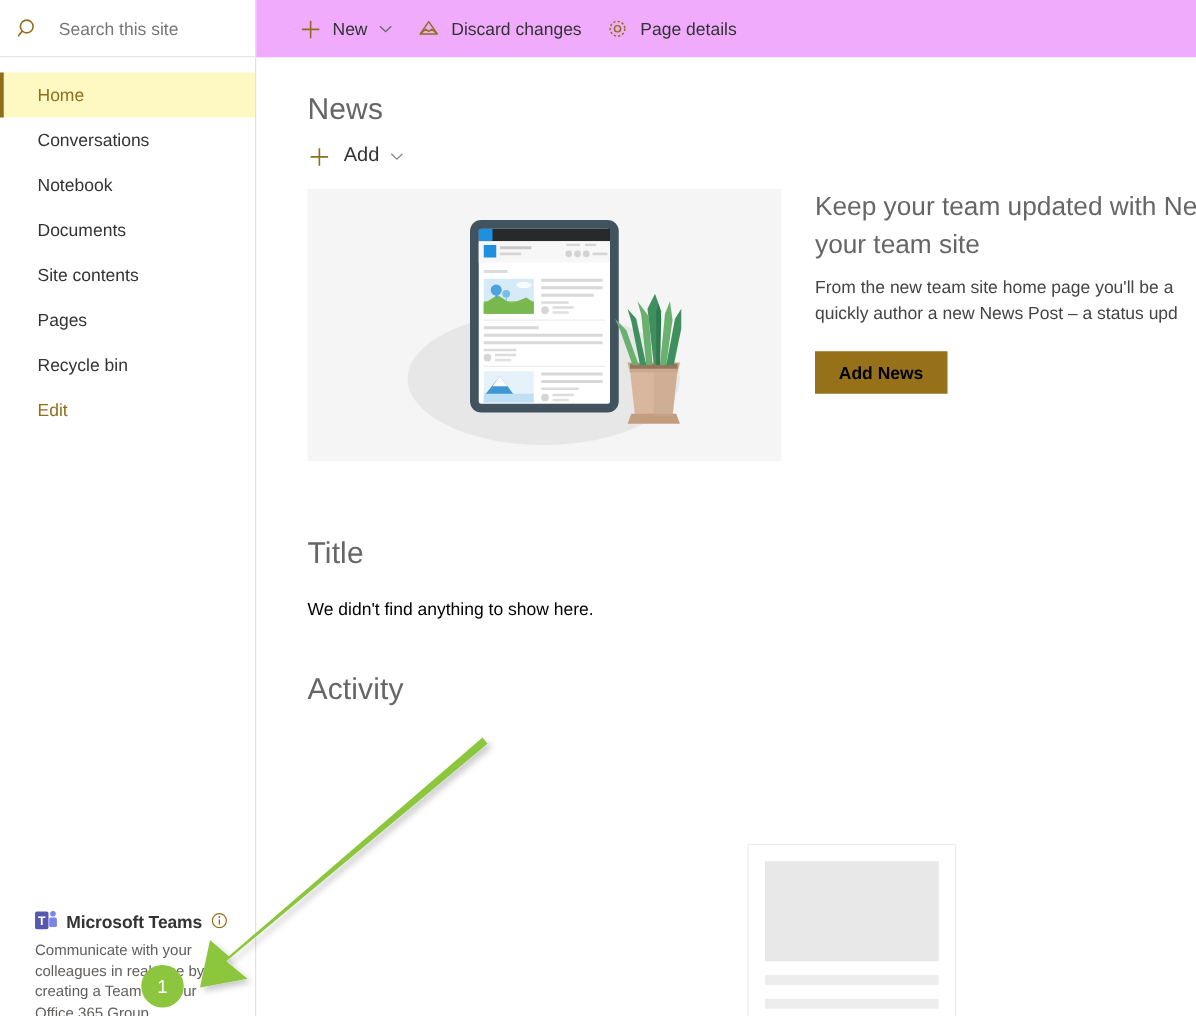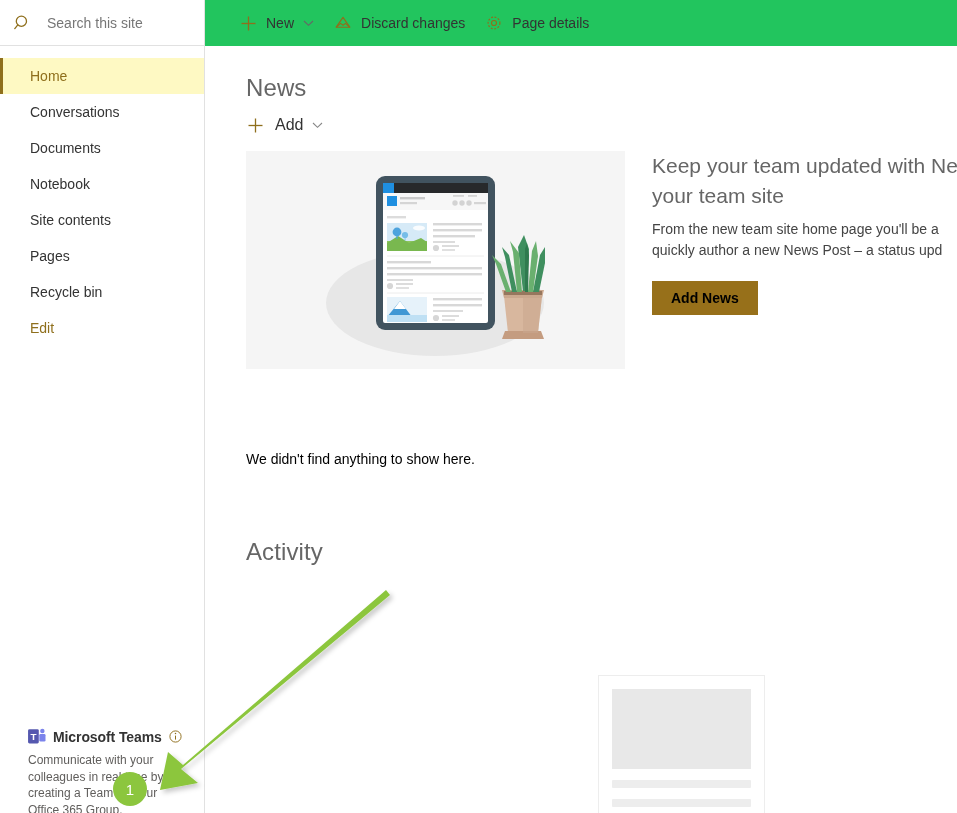--- a/index.html
+++ b/index.html
@@ -46,21 +46,21 @@
     width: 150px;
     padding: 0;
   }
   .search-input::placeholder { color: #767676; opacity: 1; }
 
   
   .commandbar {
     position: absolute;
     left: 205px; top: 0;
     width: 752px; height: 46px;
-    background: #22c55e;
+    background: #f0abfc;
     display: flex;
     align-items: center;
     padding-left: 24px;
     gap: 0px;
   }
   .cmd {
     display: flex;
     align-items: center;
     height: 46px;
     padding: 0 10px;
@@ -332,24 +332,24 @@
 
   <nav class="leftnav">
 
     <a class="nav-item selected">
       <span>Home</span>
     </a>
     <a class="nav-item">
       <span>Conversations</span>
     </a>
     <a class="nav-item">
+      <span>Notebook</span>
+    </a>
+    <a class="nav-item">
       <span>Documents</span>
-    </a>
-    <a class="nav-item">
-      <span>Notebook</span>
     </a>
     <a class="nav-item">
       <span>Site contents</span>
     </a>
     <a class="nav-item">
       <span>Pages</span>
     </a>
     <a class="nav-item">
       <span>Recycle bin</span>
     </a>
@@ -495,20 +495,21 @@
             <span>From the new team site home page you'll be a</span>
             <span class="l2">quickly author a new News Post – a status upd</span>
           </div>
           <button class="add-news-btn">Add News</button>
         </div>
 
       </div>
     </section>
 
     <section class="title-section">
+      <h2 class="section-title">Title</h2>
       <p class="empty-text">We didn't find anything to show here.</p>
     </section>
 
     <section class="activity-section">
       <h2 class="section-title">Activity</h2>
 
       <div class="skeleton-card">
         <div class="sk-img"></div>
         <div class="sk-line w100"></div>
         <div class="sk-line w100"></div>

